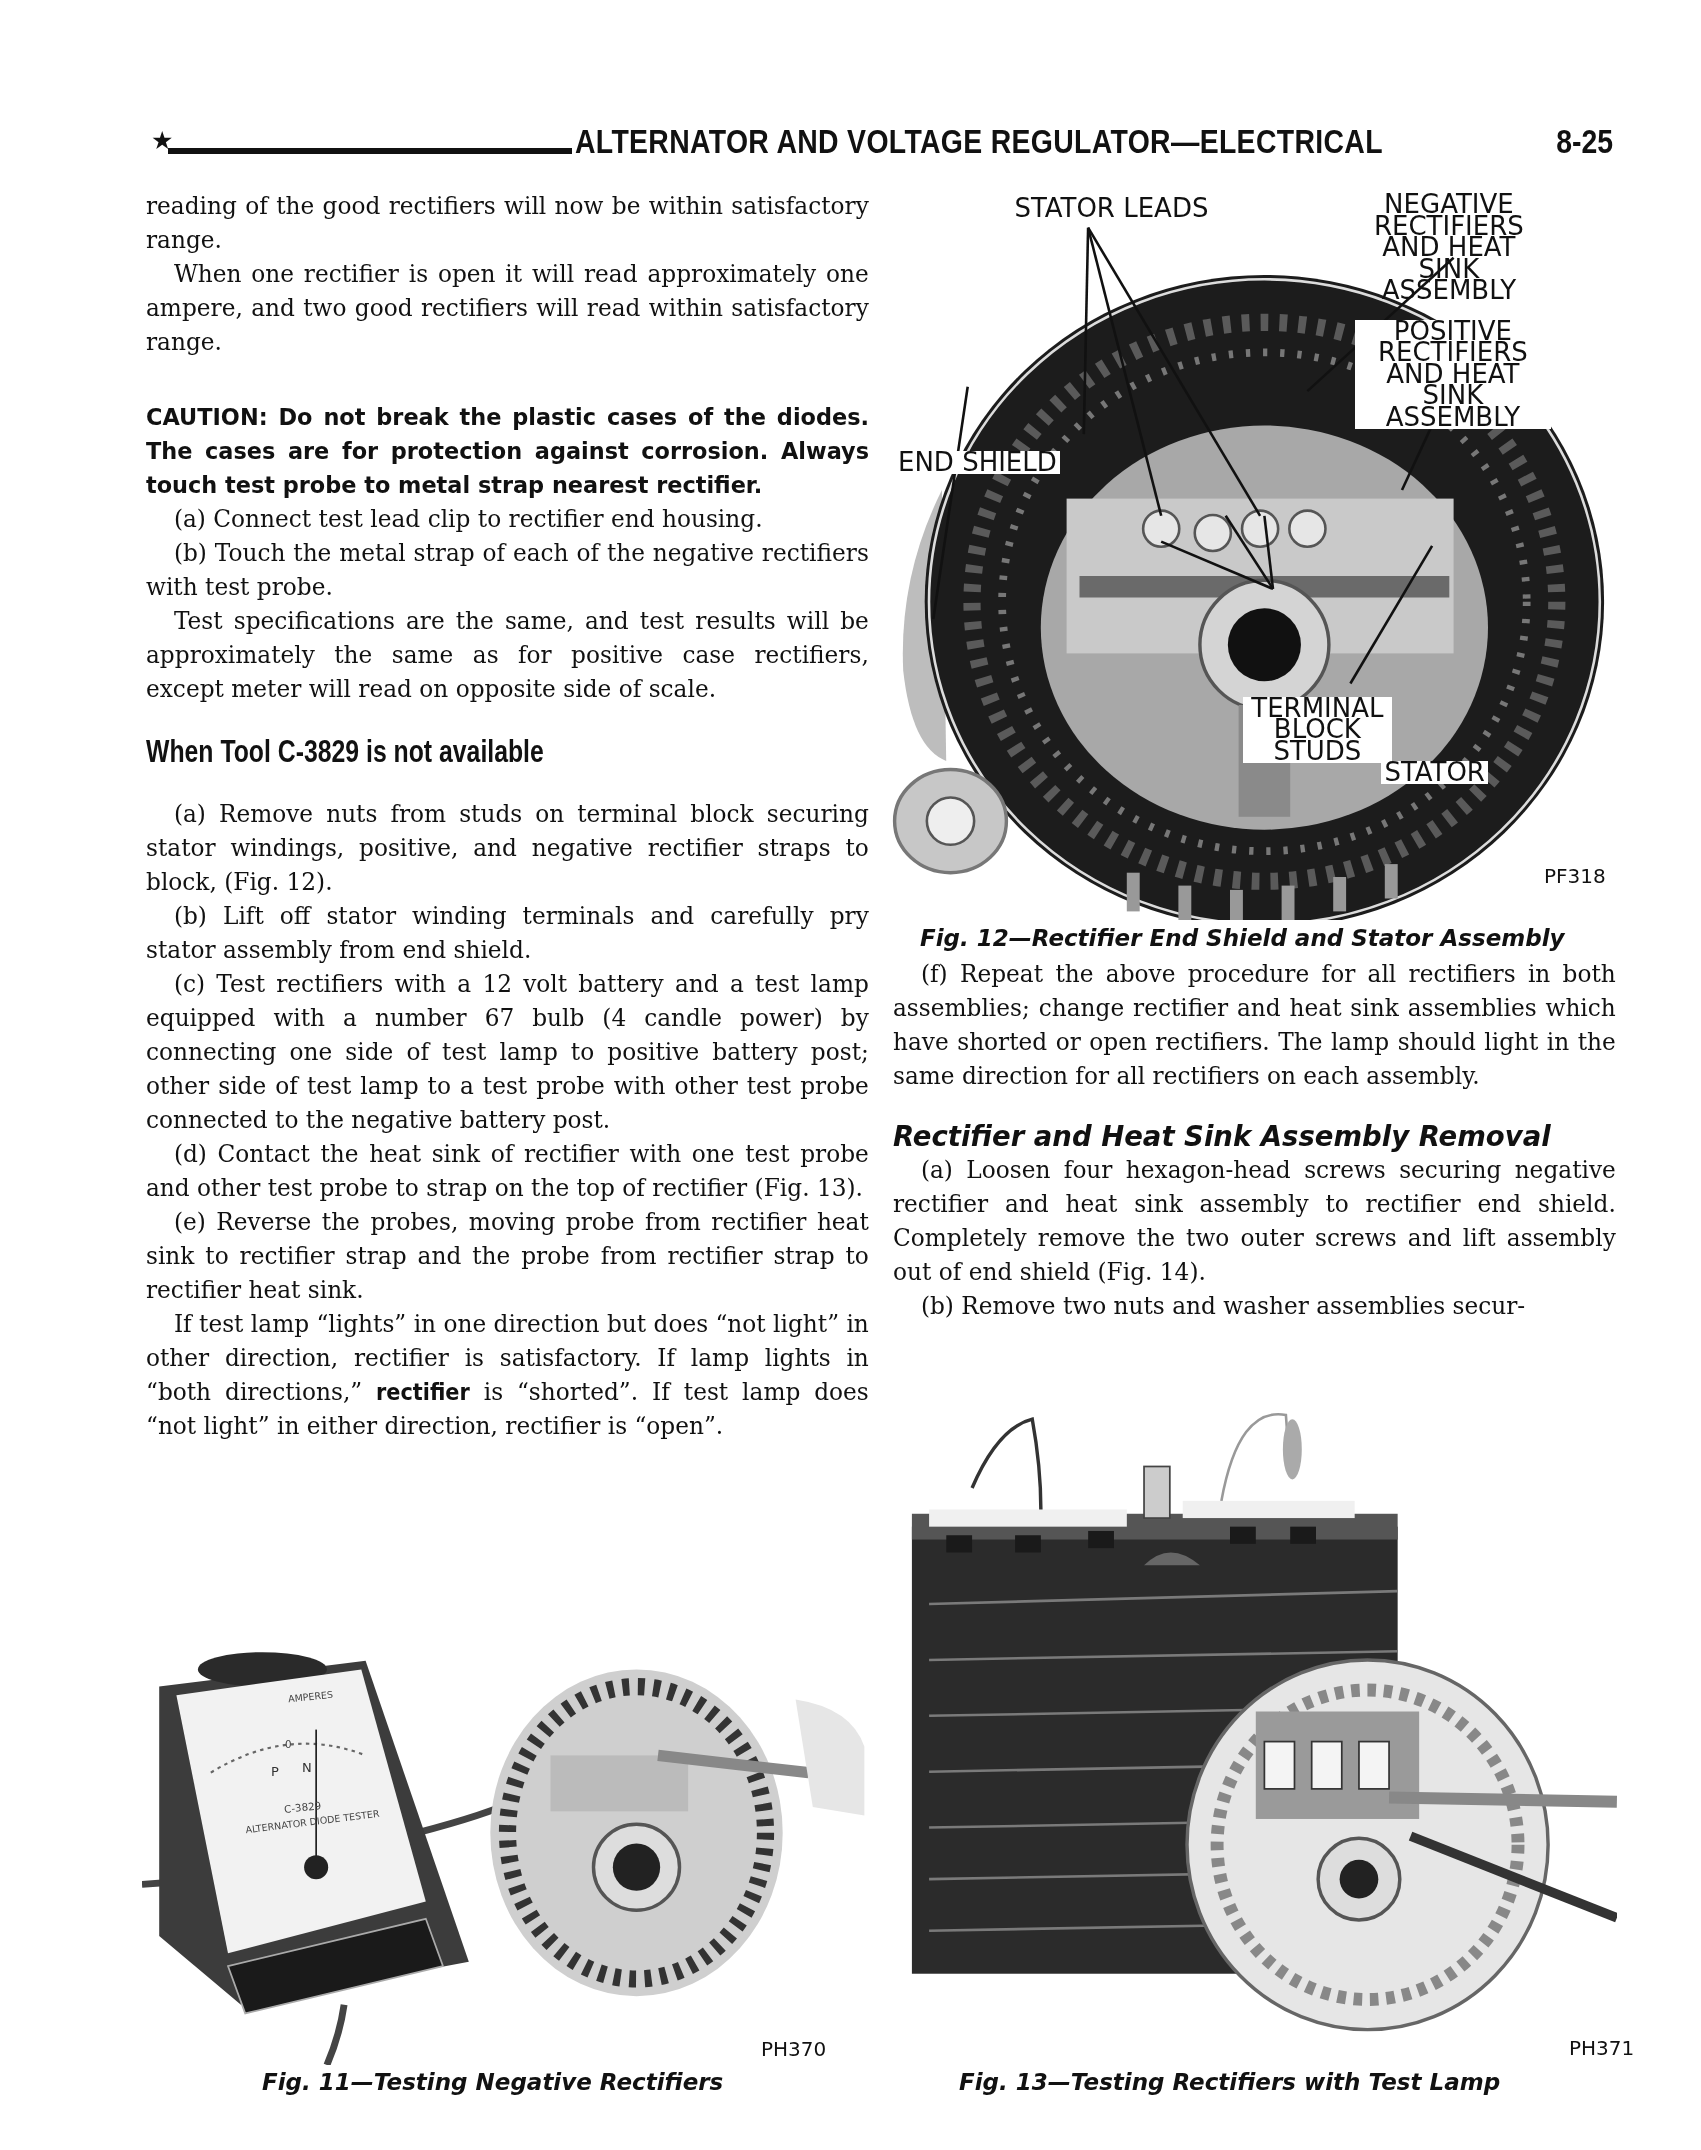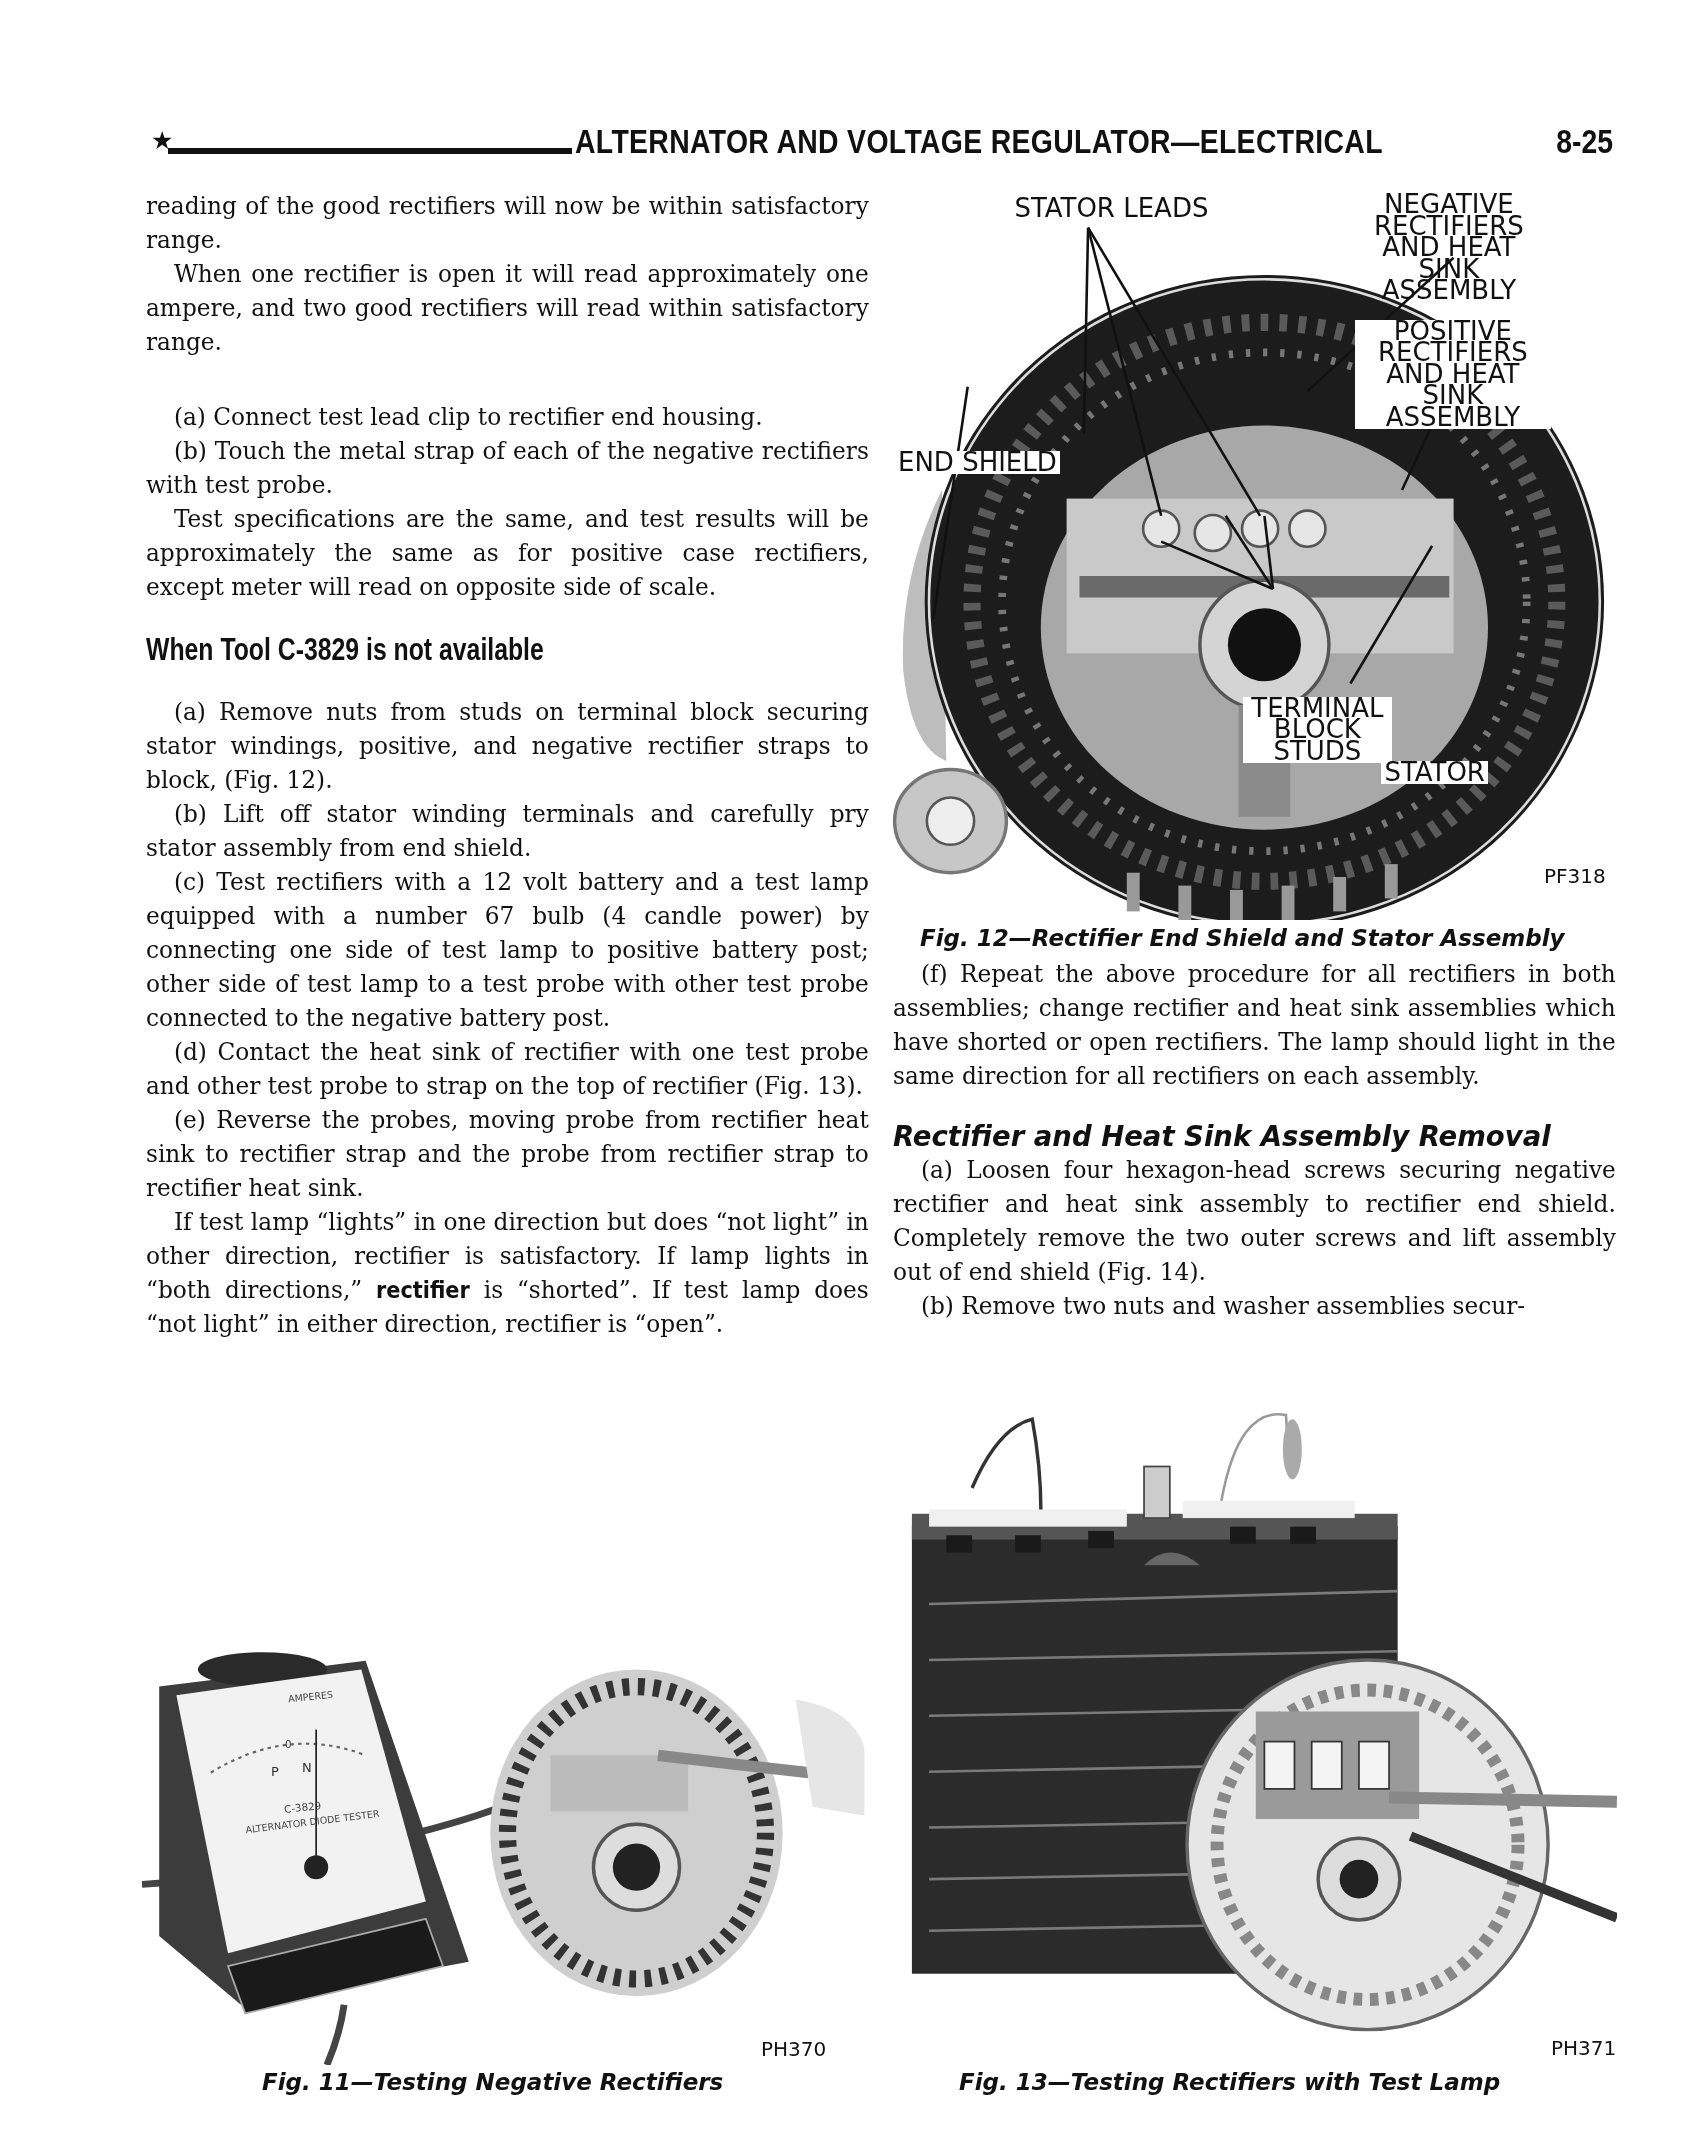--- a/index.html
+++ b/index.html
@@ -41,20 +41,21 @@
   <span class="star">★</span>
   <div class="rule"></div>
   <span class="title">ALTERNATOR AND VOLTAGE REGULATOR—ELECTRICAL</span>
   <span class="pnum">8-25</span>
 </div>
 
 <div id="left-col" class="col">
   <p class="body">reading of the good rectifiers will now be within satisfactory range.</p>
   <p class="body indent">When one rectifier is open it will read approximately one ampere, and two good rectifiers will read within satisfactory range.</p>
   <div class="gap-l"></div>
+  <p class="caution">CAUTION: Do not break the plastic cases of the diodes. The cases are for protection against corrosion. Always touch test probe to metal strap nearest rectifier.</p>
   <p class="body indent">(a) Connect test lead clip to rectifier end housing.</p>
   <p class="body indent">(b) Touch the metal strap of each of the negative rectifiers with test probe.</p>
   <p class="body indent">Test specifications are the same, and test results will be approximately the same as for positive case rectifiers, except meter will read on opposite side of scale.</p>
   <div class="gap-m"></div>
   <h2 class="cond">When Tool C-3829 is not available</h2>
   <div class="gap-m"></div>
   <p class="body indent">(a) Remove nuts from studs on terminal block securing stator windings, positive, and negative rectifier straps to block, (Fig. 12).</p>
   <p class="body indent">(b) Lift off stator winding terminals and carefully pry stator assembly from end shield.</p>
   <p class="body indent">(c) Test rectifiers with a 12 volt battery and a test lamp equipped with a number 67 bulb (4 candle power) by connecting one side of test lamp to positive battery post; other side of test lamp to a test probe with other test probe connected to the negative battery post.</p>
   <p class="body indent">(d) Contact the heat sink of rectifier with one test probe and other test probe to strap on the top of rectifier (Fig. 13).</p>
@@ -217,16 +218,16 @@
           <rect x="990" y="790" width="70" height="110"></rect>
           <rect x="1100" y="790" width="70" height="110"></rect>
       </g>
       <circle cx="1100" cy="1110" r="95" fill="#ddd" stroke="#555" stroke-width="8"></circle>
       <circle cx="1100" cy="1110" r="45" fill="#222"></circle>
 
       <line x1="1170" y1="920" x2="1700" y2="930" stroke="#888" stroke-width="28"></line>
       <line x1="1220" y1="1010" x2="1700" y2="1200" stroke="#333" stroke-width="22"></line>
     </svg>
   </div>
-  <div class="fig-id" style="left:665px; top:634px;">PH371</div>
+  <div class="fig-id" style="left:683px; top:634px;">PH371</div>
   <div class="fig-caption" style="left:73px; top:667px;">Fig. 13—Testing Rectifiers with Test Lamp</div>
 </div>
 
 
 </body></html>

